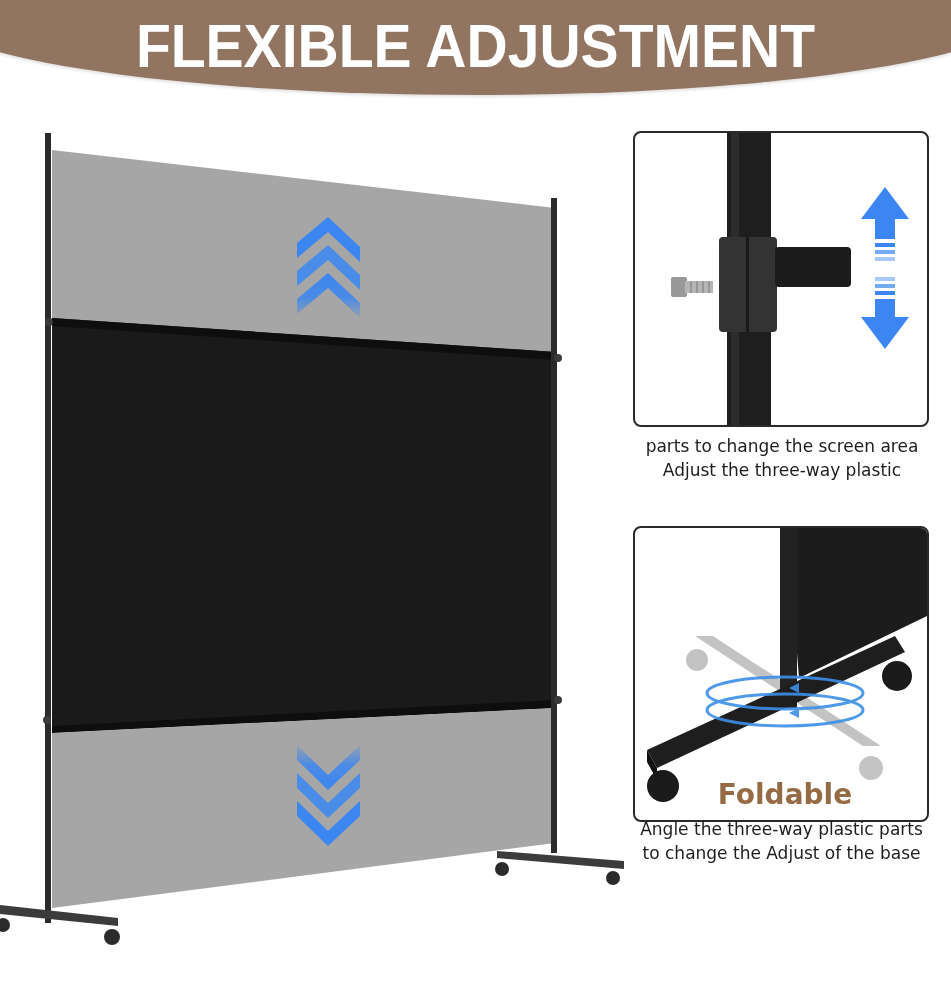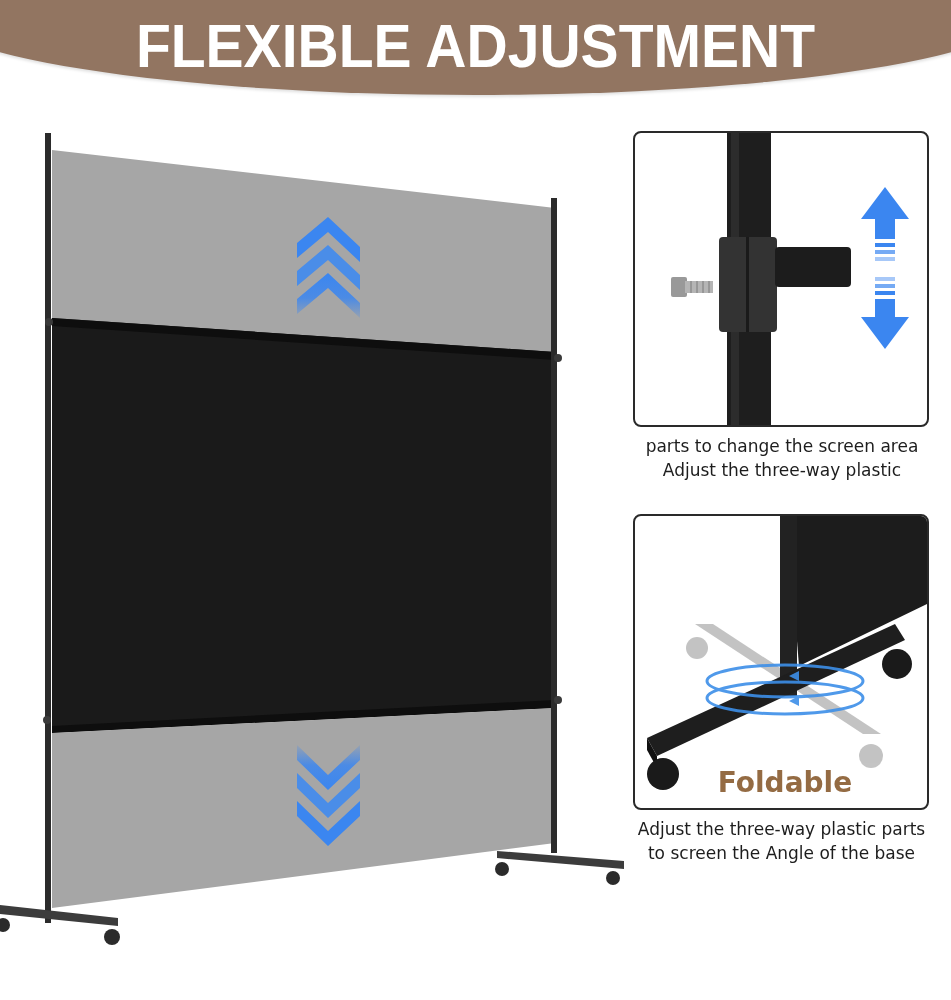--- a/index.html
+++ b/index.html
@@ -24,21 +24,21 @@
     
     .product { position: absolute; left: 0; top: 120px; width: 640px; height: 840px; }
     .product svg { position: absolute; left: 0; top: 0; }
     
     .card {
       position: absolute; width: 292px; background: #ffffff;
       border: 2px solid #2a2a2a; border-radius: 8px; overflow: hidden;
     }
     .card svg { position: absolute; left: 0; top: 0; }
     .card-1 { left: 633px; top: 131px; height: 292px; }
-    .card-2 { left: 633px; top: 514px; height: 292px; }
+    .card-2 { left: 633px; top: 526px; height: 292px; }
     .caption {
       position: absolute; text-align: center; color: #1d1d1d;
       font-family: "DejaVu Sans", sans-serif; font-size: 17px; line-height: 24px;
     }
     .caption-1 { left: 622px; top: 434px; width: 320px; }
     .caption-2 { left: 612px; top: 817px; width: 339px; }
     .caption span { display: block; }
     .foldable-label {
       position: absolute; left: 80px; top: 250px; width: 140px; text-align: center;
       color: #946b43; font-family: "DejaVu Sans", sans-serif; font-weight: bold;
@@ -163,15 +163,15 @@
     <g fill="none" stroke="#3d8fe8" stroke-width="3" opacity="0.9">
       <ellipse cx="150" cy="165" rx="78" ry="16"></ellipse>
       <ellipse cx="150" cy="182" rx="78" ry="16"></ellipse>
       <polygon points="154,160 164,155 164,165" fill="#3d8fe8" stroke="none"></polygon>
       <polygon points="154,185 164,180 164,190" fill="#3d8fe8" stroke="none"></polygon>
     </g>
   </svg>
   <div class="foldable-label">Foldable</div>
 </div>
 <div class="caption caption-2">
-  <span>Adjust the three-way plastic parts</span>
-  <span>to screen the Angle of the base</span>
+  <span>Angle the three-way plastic parts</span>
+  <span>to change the Adjust of the base</span>
 </div>
 
 </body></html>

